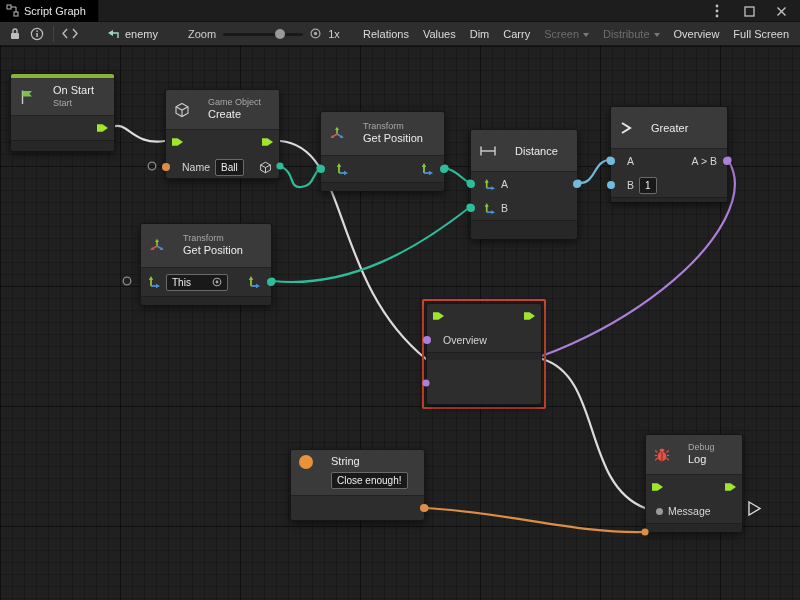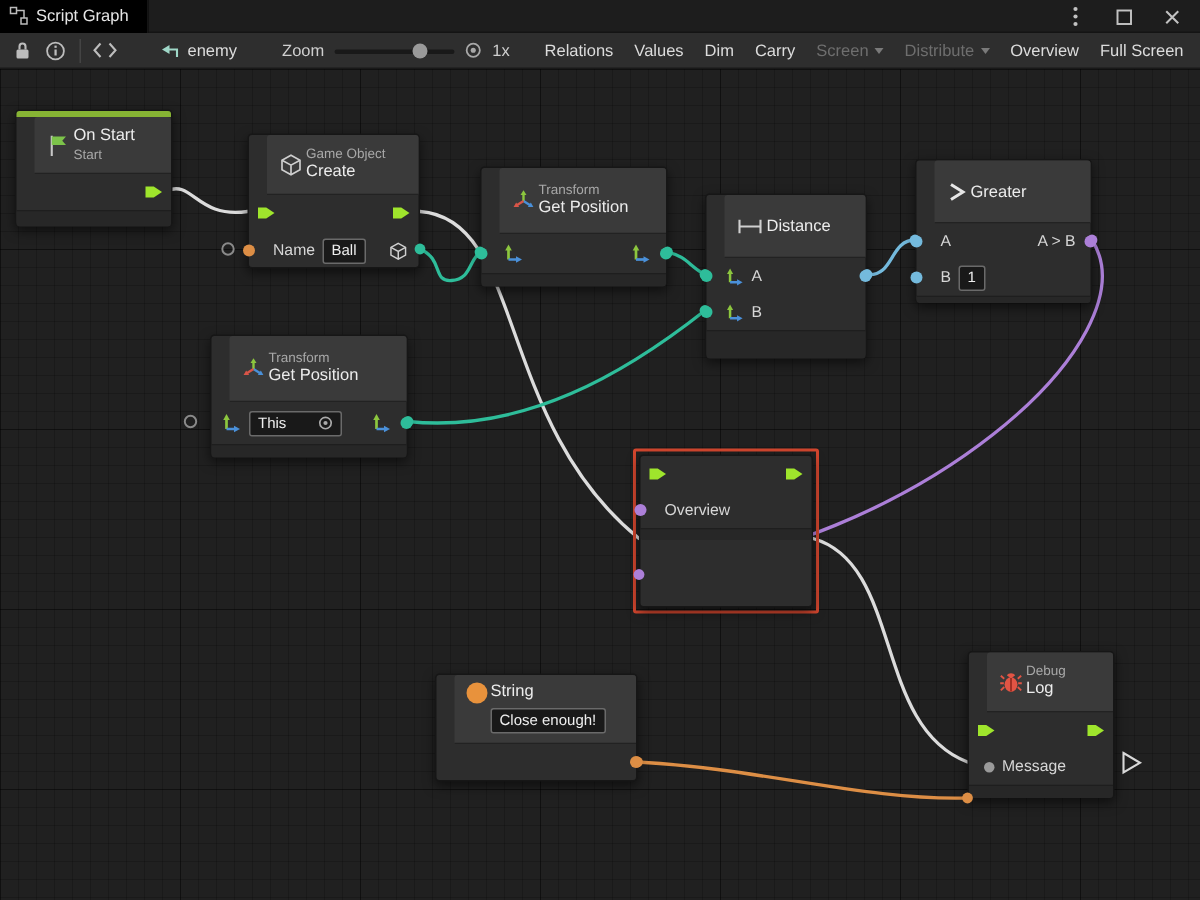--- a/index.html
+++ b/index.html
@@ -37,21 +37,21 @@
       linear-gradient(rgba(0,0,0,0.18) 1px, transparent 1px),
       linear-gradient(90deg, rgba(0,0,0,0.18) 1px, transparent 1px);
     background-size:120px 120px, 120px 120px, 12px 12px, 12px 12px; }
   svg.wires, svg.overlay { position:absolute; left:0; top:0; pointer-events:none; z-index:1; }
   svg.overlay { z-index:3; }
 
   
   .node { position:absolute; background:#2d2d2d; border:1px solid #161616; border-radius:3px;
           box-shadow:0 3px 8px rgba(0,0,0,0.55); z-index:2; font-size:11px; }
   .node-header { background:#3a3a3a; border-bottom:1px solid #222; border-radius:2px 2px 0 0;
-                 display:flex; align-items:center; gap:2px; padding:4px 8px;margin-left:12px; }
+                 display:flex; align-items:center; gap:18px; padding:4px 8px; }
   .htext { display:flex; flex-direction:column; line-height:1.25; }
   .node-title { font-size:11px; color:#ececec; }
   .node-category { font-size:9px; color:#a8a8a8; }
   .event-accent { height:4px; background:#87b434; border-radius:2px 2px 0 0; }
   .node-footer { background:#272727; border-top:1px solid #1e1e1e; border-radius:0 0 2px 2px; }
   .prow { position:relative; display:flex; align-items:center; gap:5px; padding:0 10px; color:#d6d6d6; font-size:10.5px; }
   .pdot { position:absolute; width:8px; height:8px; border-radius:50%; top:50%; transform:translateY(-50%); z-index:4; }
   .pdot.l { left:-4px; } .pdot.r { right:-4px; }
   .teal { background:#2ebd9a; } .blue { background:#74badd; } .purple { background:#ac7fd8; }
   .orange { background:#dd8e45; } .graydot { background:#9a9a9a; }

